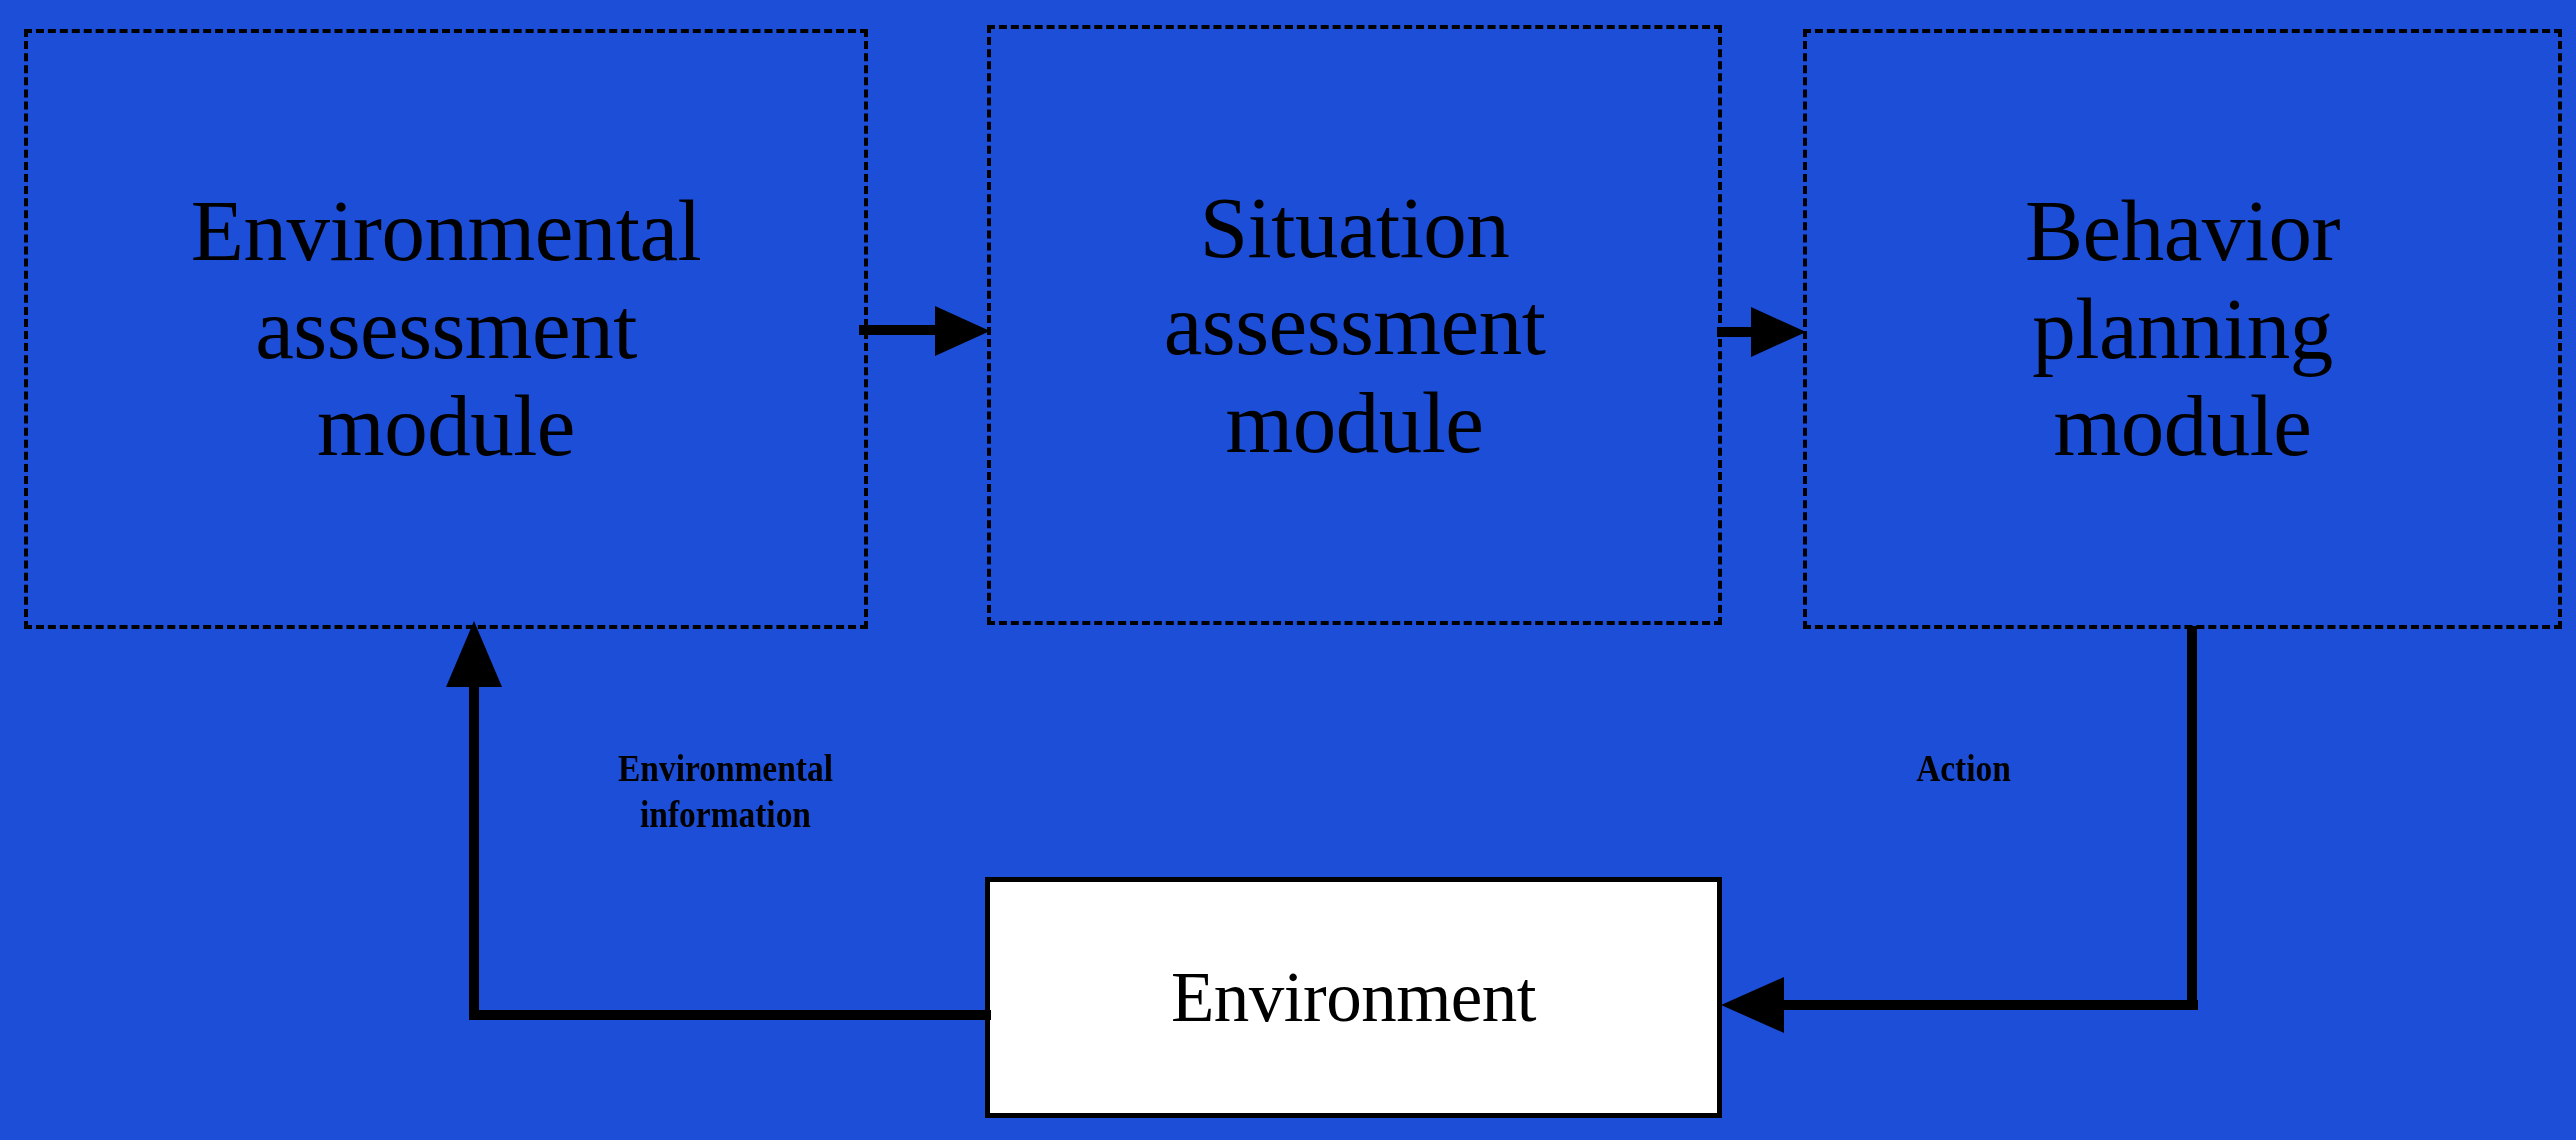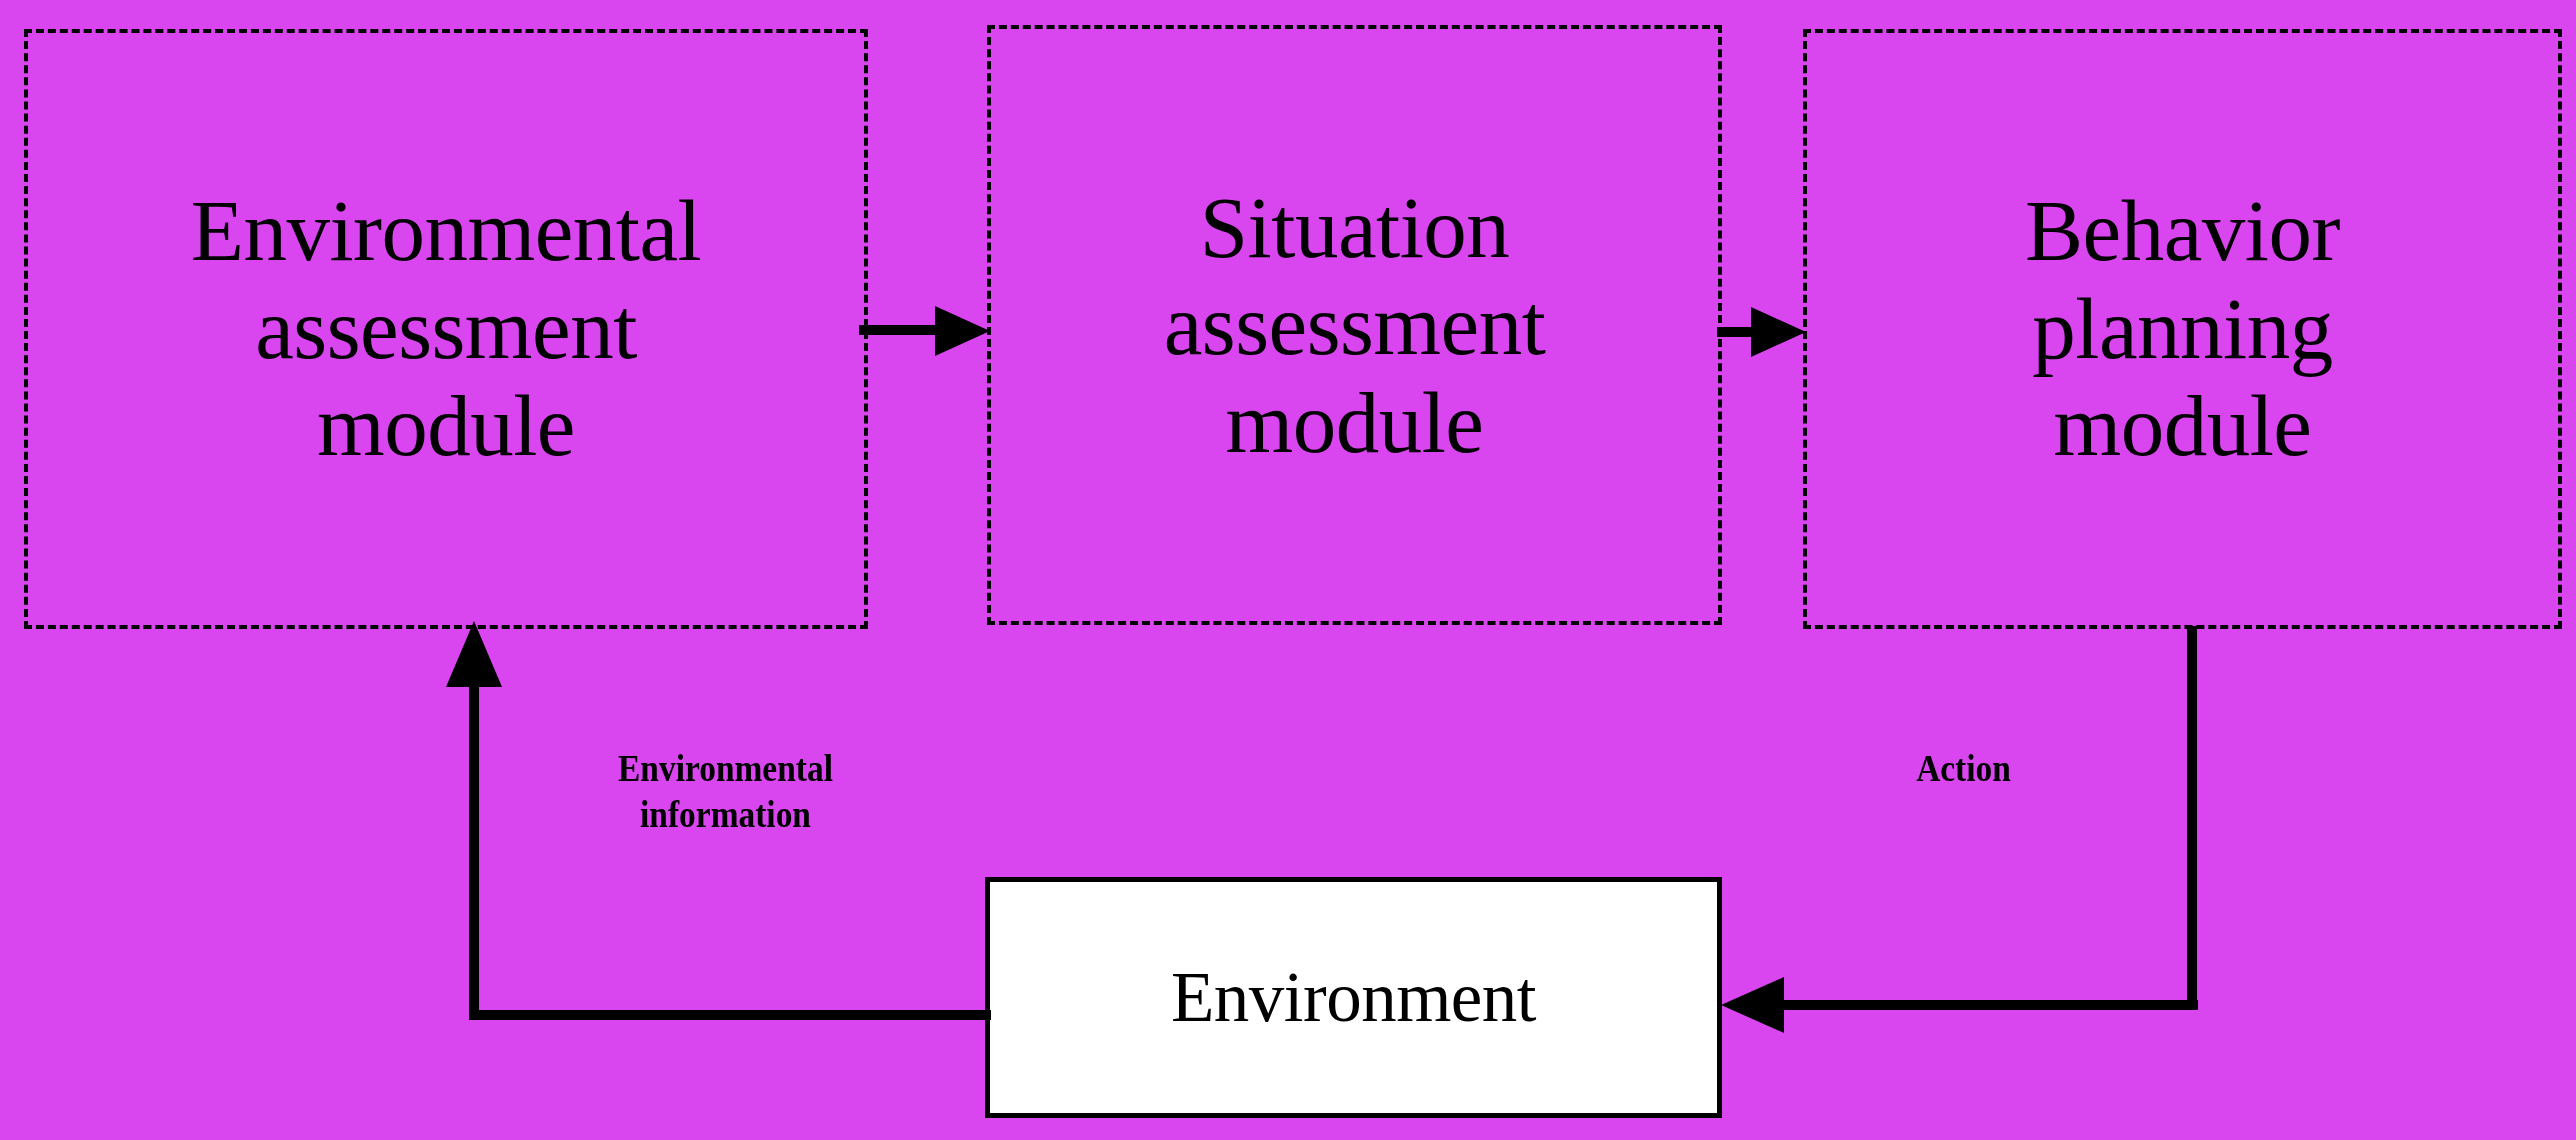--- a/index.html
+++ b/index.html
@@ -5,21 +5,21 @@
 <style>
   html, body {
     margin: 0;
     padding: 0;
     background: #ffffff;
   }
   #canvas {
     position: relative;
     width: 2576px;
     height: 1140px;
-    background: #d946ef;
+    background: #1d4ed8;
     overflow: hidden;
     font-family: "Liberation Serif", "DejaVu Serif", serif;
   }
 
   
   .module-box {
     position: absolute;
     box-sizing: border-box;
     border: 4.7px dashed #000000;
     background: transparent;

